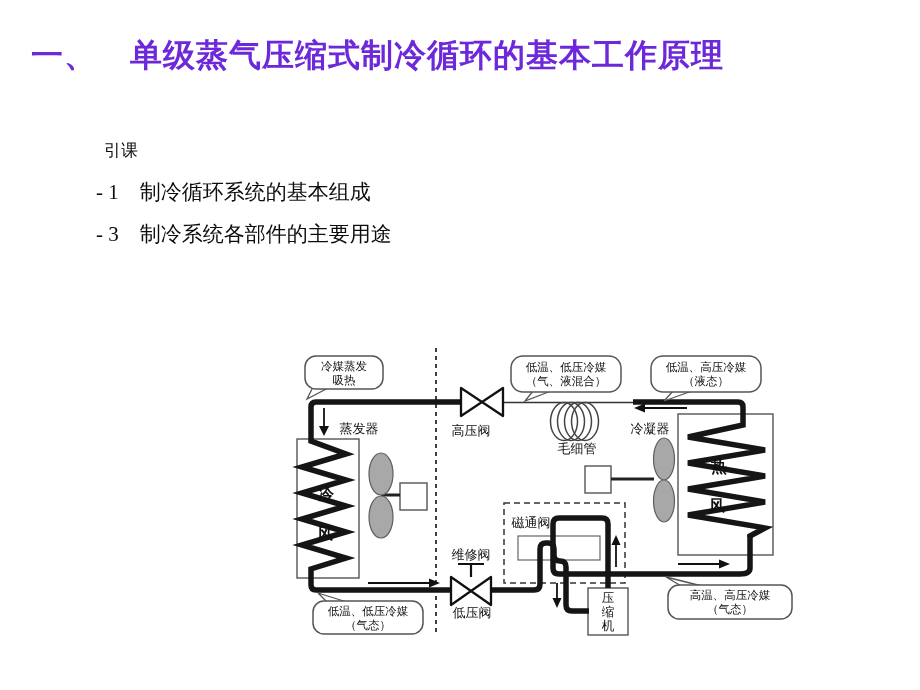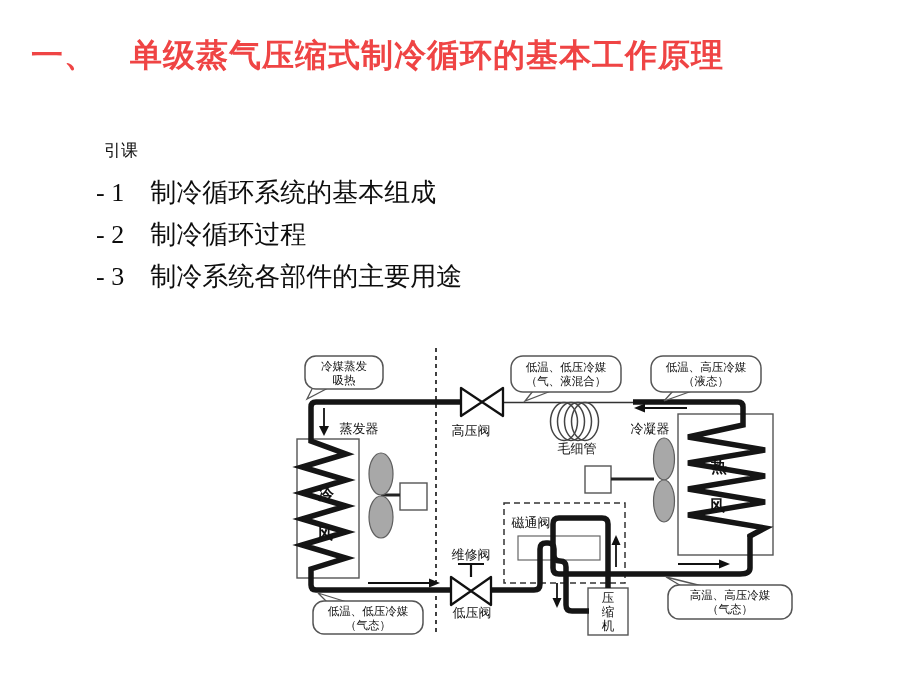--- a/index.html
+++ b/index.html
@@ -3,29 +3,29 @@
 <meta charset="utf-8">
 <style>
   html,body{margin:0;padding:0;}
   body{
     width:920px;height:690px;position:relative;background:#ffffff;
     font-family:"Liberation Serif", serif;overflow:hidden;color:#0d0d0d;
   }
   .slide-title{
     position:absolute;left:31px;top:34px;
     font-size:32px;font-weight:bold;letter-spacing:1px;
-    color:#ef4444;white-space:pre;
+    color:#6d28d9;white-space:pre;
     font-family:"Liberation Serif", serif;
   }
   .outline{position:absolute;left:96px;top:139px;}
   .outline .intro{
     font-size:17px;line-height:23px;margin:0 0 19px 0;padding-left:8px;white-space:pre;
   }
   .outline .item{
-    font-size:26px;line-height:23px;margin:0 0 19px 0;white-space:pre;
+    font-size:21px;line-height:23px;margin:0 0 19px 0;white-space:pre;
   }
   .diagram-wrap{position:absolute;left:288px;top:343px;width:585px;height:315px;}
   svg{display:block;}
   
   .pipe{fill:none;stroke:#151515;stroke-width:5.5;stroke-linecap:butt;}
   .thinline{fill:none;stroke:#333;stroke-width:1.6;}
   .box{fill:#ffffff;stroke:#555;stroke-width:1.4;}
   .innerbox{fill:#ffffff;stroke:#666;stroke-width:1.2;}
   .dashedbox{fill:none;stroke:#333;stroke-width:1.5;stroke-dasharray:6 4;}
   .dashline{fill:none;stroke:#111;stroke-width:1.6;stroke-dasharray:4 4;}
@@ -45,21 +45,20 @@
   .cchar{font-size:12.5px;text-anchor:middle;}
 </style>
 </head>
 <body>
 
 <div class="slide-title">一、　单级蒸气压缩式制冷循环的基本工作原理</div>
 
 <div class="outline">
   <p class="intro">引课</p>
   <p class="item">- 1　制冷循环系统的基本组成</p>
-  <p class="item">- 2　制冷循环过程</p>
   <p class="item">- 3　制冷系统各部件的主要用途</p>
 </div>
 
 <div class="diagram-wrap">
 <svg width="585" height="315" viewBox="0 0 585 315" xmlns="http://www.w3.org/2000/svg">
 
   <path class="dashline" d="M 148,5 V 293"></path>
 
   <rect class="box" x="9" y="96" width="62" height="139"></rect>
   <rect class="box" x="390" y="71" width="95" height="141"></rect>

